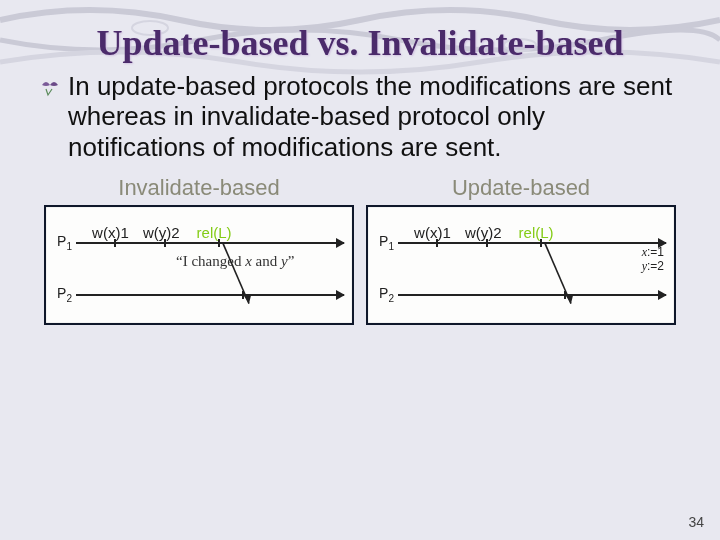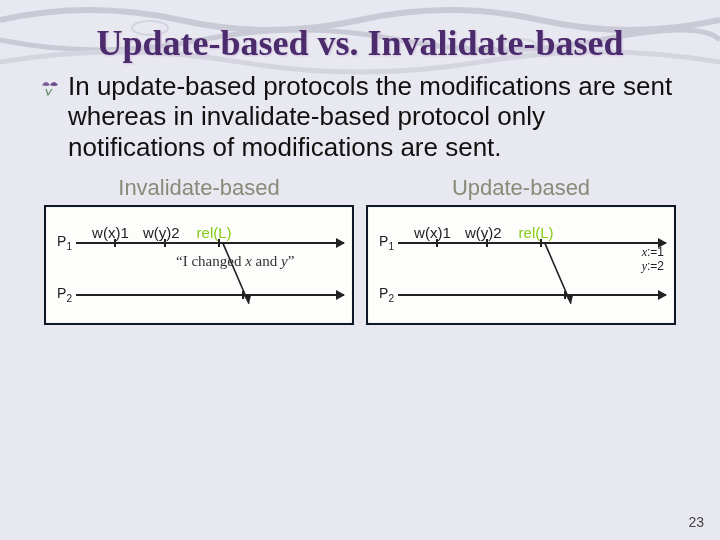--- a/index.html
+++ b/index.html
@@ -238,13 +238,13 @@
         <svg style="position:absolute; left:0; top:0; width:100%; height:100%; pointer-events:none;" viewBox="0 0 294 96" preserveAspectRatio="none">
           <line x1="170" y1="30" x2="195" y2="80" stroke="#222" stroke-width="1.5"></line>
           <polygon points="195,80 189,72 197,73" fill="#222"></polygon>
         </svg>
       </div>
     </div>
 
   </div>
 </div>
 
-<div class="pagenum">23</div>
+<div class="pagenum">34</div>
 
 </body></html>

